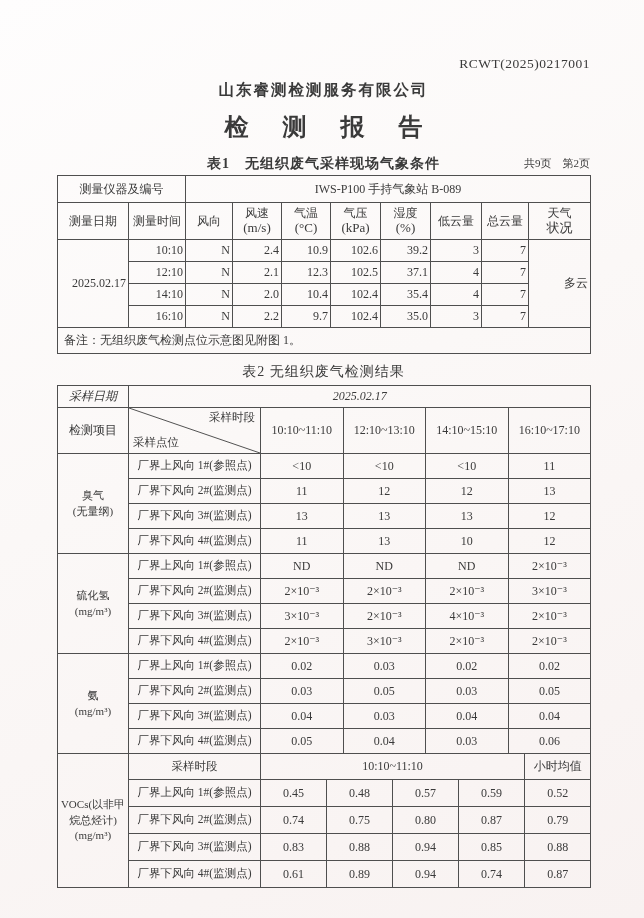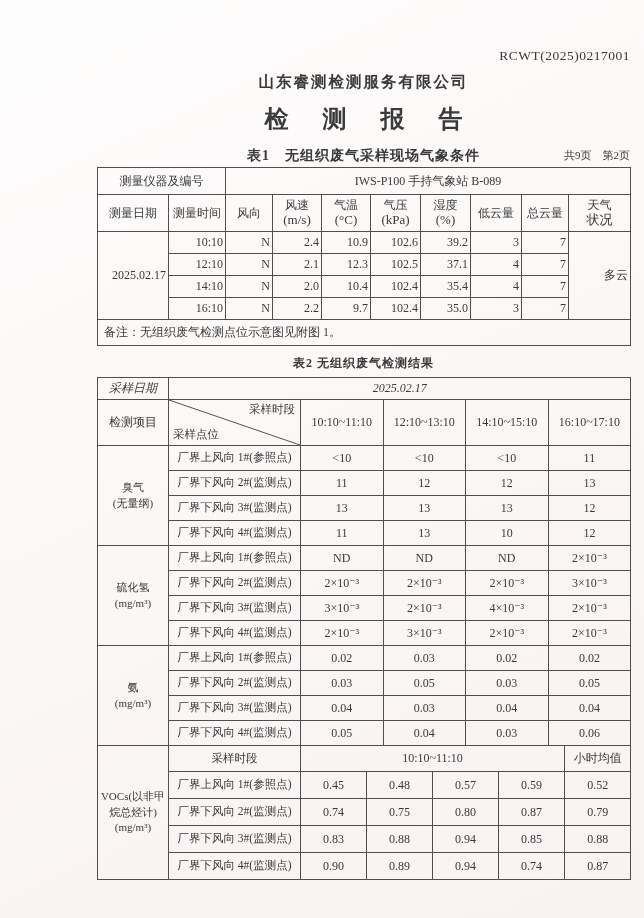--- a/index.html
+++ b/index.html
@@ -6,21 +6,21 @@
   html,body { background:#e8e6e4; }
   .page {
     position:relative;
     width:644px; height:918px;
     margin:0 auto;
     background:linear-gradient(155deg,#fefdfd 0%,#fbf8f7 45%,#f8f2f1 100%);
     color:#3a3a3a;
     font-family:"Liberation Serif","DejaVu Serif",serif;
     overflow:hidden;
   }
-  .content { position:absolute; left:57px; top:4px; width:533px;margin-left:40px; }
+  .content { position:absolute; left:57px; top:12px; width:533px; }
 
   .report-no { margin-top:44px; text-align:right; font-size:13.5px; letter-spacing:.5px; }
   .company   { margin-top:8px;  text-align:center; font-size:15.5px; font-weight:bold; letter-spacing:2px; }
   .big-title { margin-top:10px; text-align:center; font-size:24px; font-weight:bold; letter-spacing:14px; text-indent:14px; }
 
   .cap-row { position:relative; margin-top:12px; height:20px; }
   .cap-row .cap  { text-align:center; font-size:14px; font-weight:bold; letter-spacing:1px; }
   .cap-row .pg   { position:absolute; right:0; top:1px; font-size:11px; font-weight:normal; }
 
   table { border-collapse:collapse; table-layout:fixed; width:533px; }
@@ -33,21 +33,21 @@
   }
   .unit { font-size:13px; }
 
   
   .t1-inst td  { height:27px; }
   .t1-head td  { height:37px; font-size:12px; }
   .t1-data td  { height:22px;text-align:right; }
   .t1-rem  td  { height:26px; text-align:left; padding-left:6px; font-size:12px; }
 
   
-  .cap2 { margin-top:9px; text-align:center; font-size:12px; font-weight:bold; letter-spacing:1px; height:20px; }
+  .cap2 { margin-top:9px; text-align:center; font-size:14px; font-weight:normal; letter-spacing:1px; height:20px; }
 
   
   .t2 { margin-top:2px; }
   .t2-date td   { height:22px;font-style:italic; }
   .t2-headr td  { height:46px; }
   .t2-data td   { height:25px; }
   .t2-period td { height:26px; }
   .t2-vocs td   { height:27px; }
   .pt { font-size:11.5px; }
   .sec { font-size:11px; line-height:1.45; }
@@ -355,21 +355,21 @@
       <tr class="t2-vocs">
         <td class="pt">厂界下风向 3#(监测点)</td>
         <td colspan="4">0.83</td>
         <td colspan="4">0.88</td>
         <td colspan="4">0.94</td>
         <td colspan="4">0.85</td>
         <td colspan="4">0.88</td>
       </tr>
       <tr class="t2-vocs">
         <td class="pt">厂界下风向 4#(监测点)</td>
-        <td colspan="4">0.90</td>
+        <td colspan="4">0.61</td>
         <td colspan="4">0.89</td>
         <td colspan="4">0.94</td>
         <td colspan="4">0.74</td>
         <td colspan="4">0.87</td>
       </tr>
     </tbody>
       </table>
 
   </div>
 </div>

